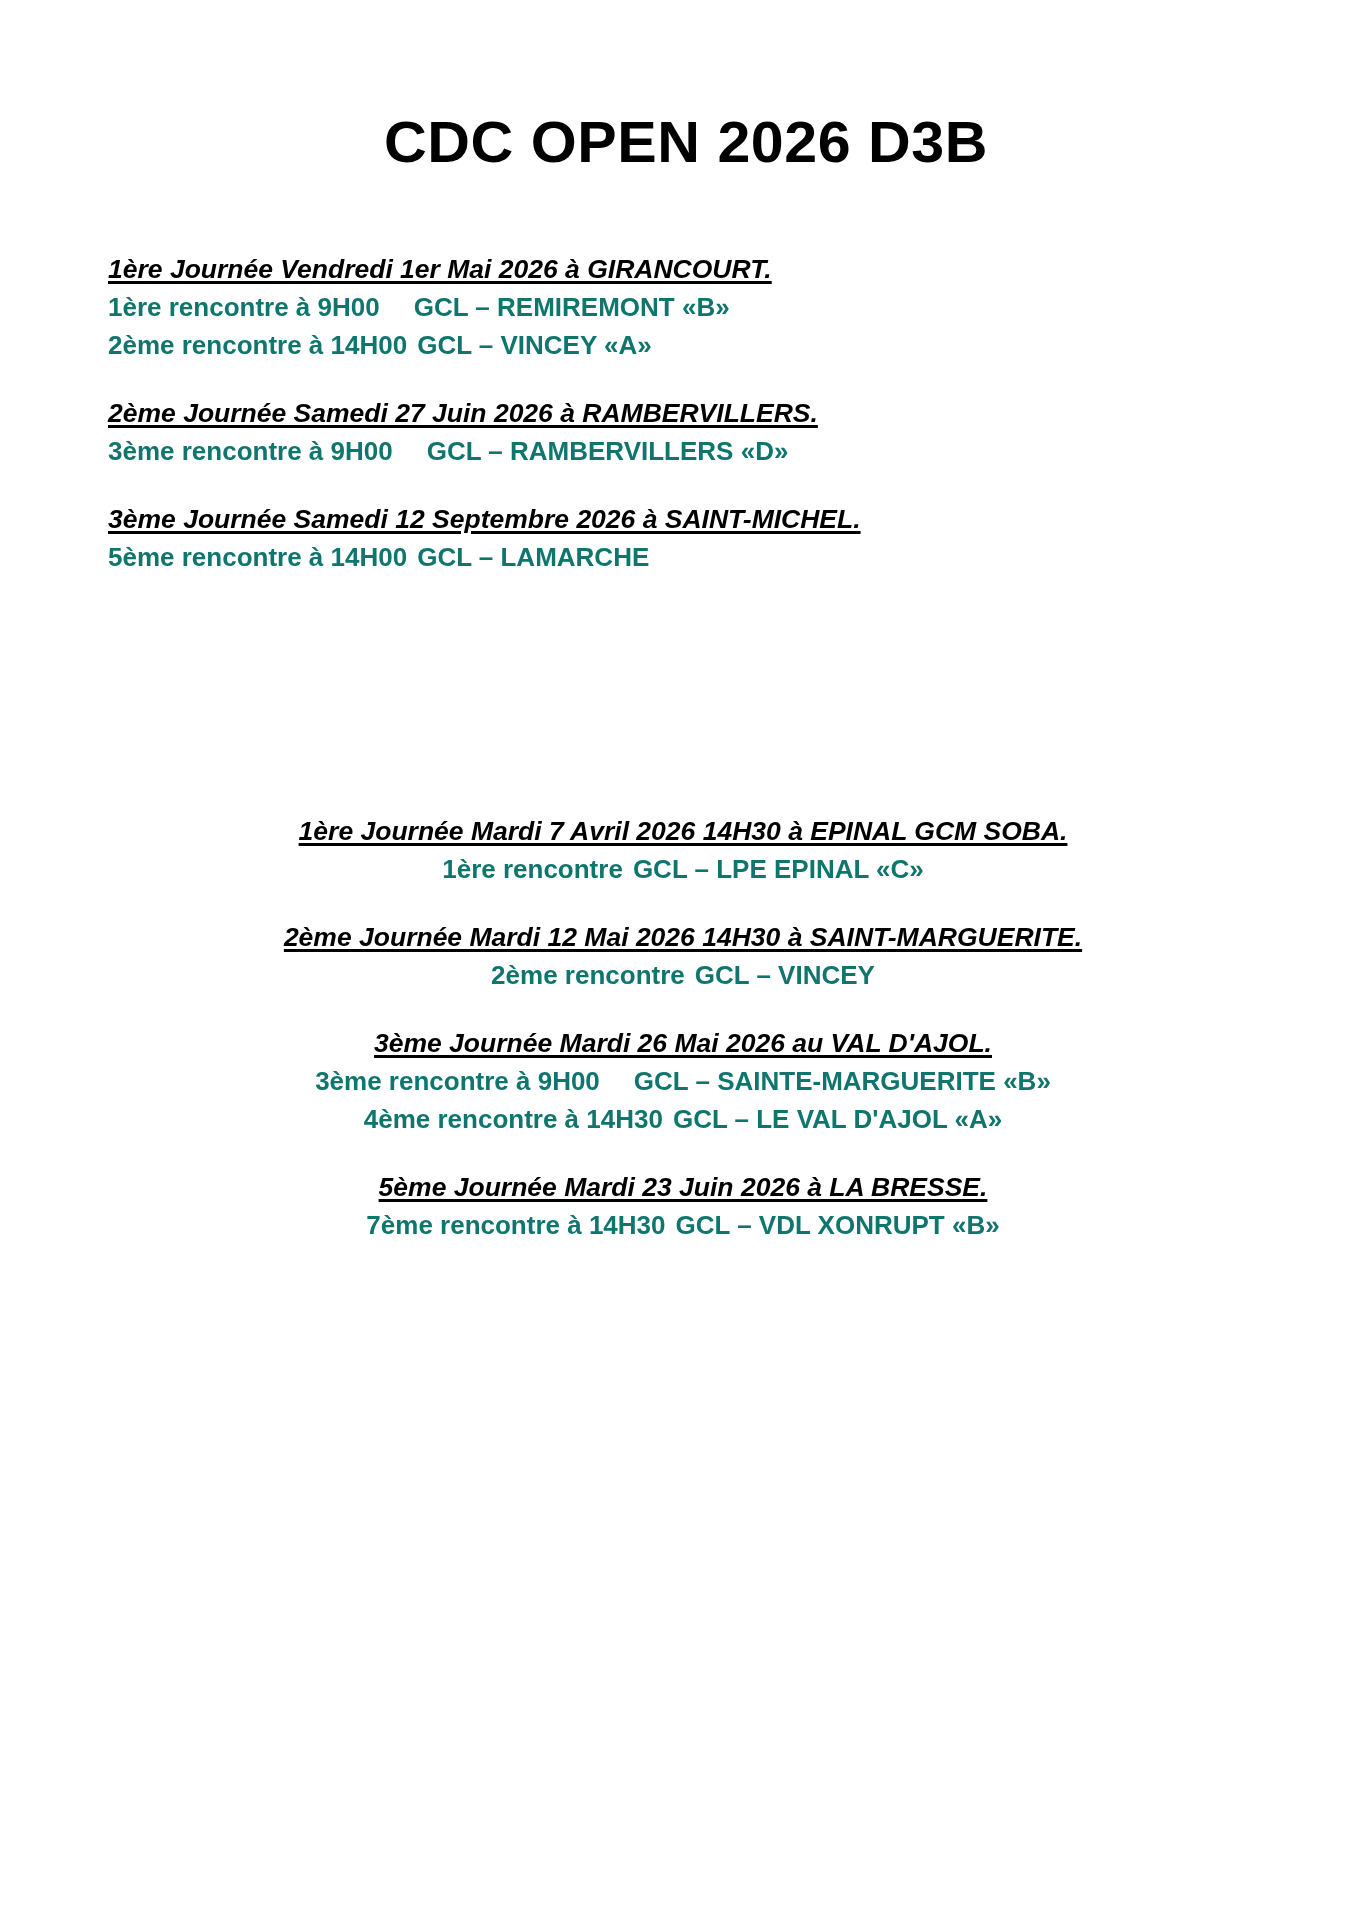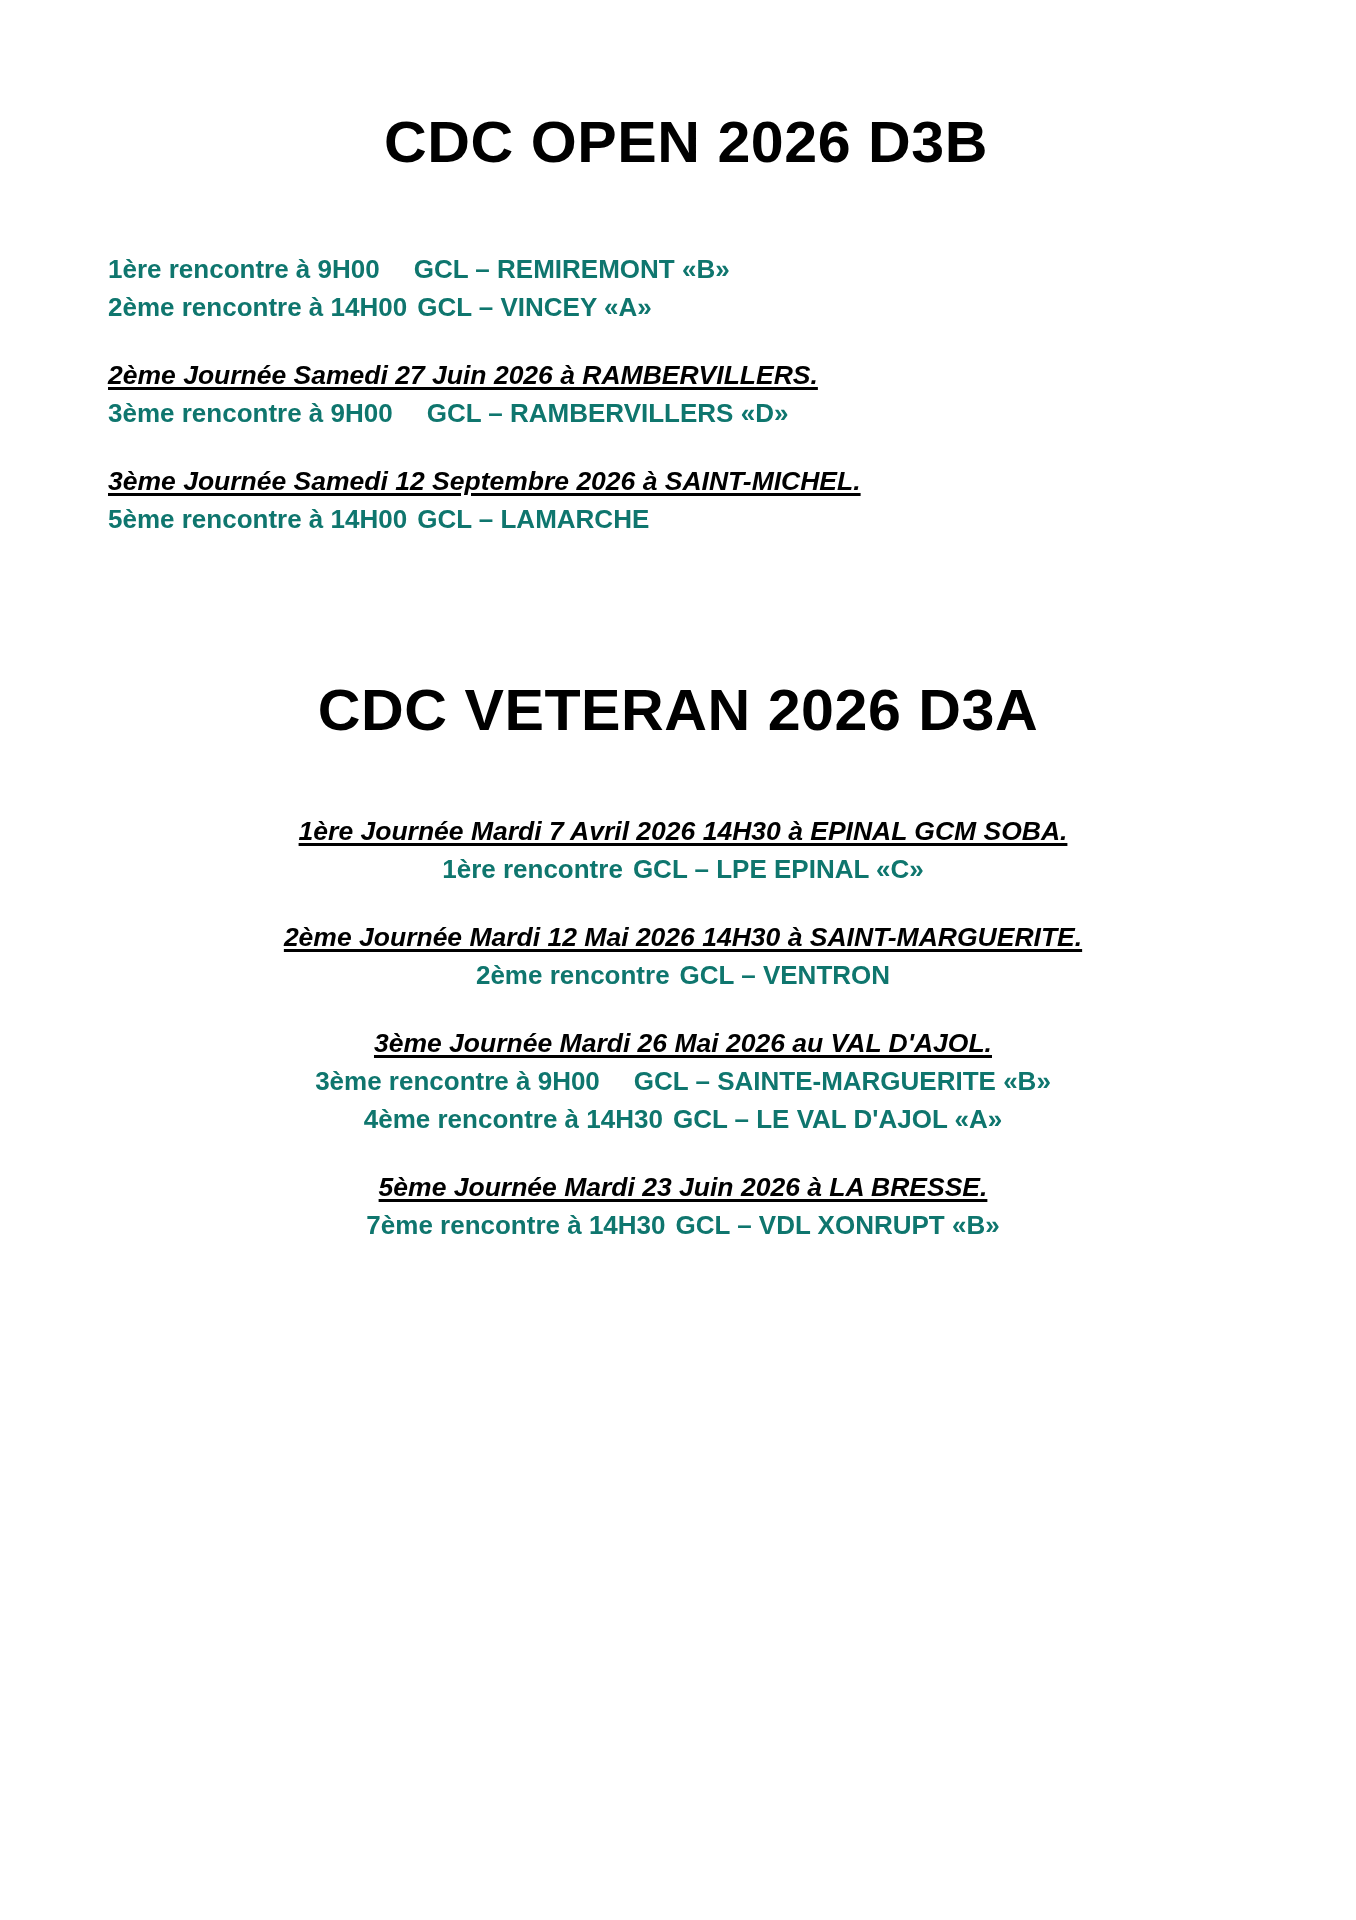--- a/index.html
+++ b/index.html
@@ -103,45 +103,43 @@
 <body>
 
 <div class="page">
 
   <div id="open-title-wrap">
     <div class="section-title">CDC OPEN 2026 D3B</div>
   </div>
 
   <div id="open-body" class="schedule-body">
       <div class="journee-block">
+        <div class="journee-header">1ère Journée Vendredi 1er Mai 2026 à GIRANCOURT.</div>
         <div class="rencontre-line"><span class="rc-label">1ère rencontre à 9H00</span><span class="gap-wide"></span><span class="rc-match">GCL – REMIREMONT «B»</span></div>
         <div class="rencontre-line"><span class="rc-label">2ème rencontre à 14H00</span><span class="gap-narrow"></span><span class="rc-match">GCL – VINCEY «A»</span></div>
       </div>
       <div class="journee-block">
         <div class="journee-header">2ème Journée Samedi 27 Juin 2026 à RAMBERVILLERS.</div>
         <div class="rencontre-line"><span class="rc-label">3ème rencontre à 9H00</span><span class="gap-wide"></span><span class="rc-match">GCL – RAMBERVILLERS «D»</span></div>
       </div>
       <div class="journee-block">
         <div class="journee-header">3ème Journée Samedi 12 Septembre 2026 à SAINT-MICHEL.</div>
         <div class="rencontre-line"><span class="rc-label">5ème rencontre à 14H00</span><span class="gap-narrow"></span><span class="rc-match">GCL – LAMARCHE</span></div>
       </div>
     </div>
 
-  <div id="veteran-title-wrap">
-    <div class="section-title">CDC VETERAN 2026 D3A</div>
-  </div>
 
   <div id="veteran-body" class="schedule-body">
       <div class="journee-block">
         <div class="journee-header">1ère Journée Mardi 7 Avril 2026 14H30 à EPINAL GCM SOBA.</div>
         <div class="rencontre-line"><span class="rc-label">1ère rencontre</span><span class="gap-narrow"></span><span class="rc-match">GCL – LPE EPINAL «C»</span></div>
       </div>
       <div class="journee-block">
         <div class="journee-header">2ème Journée Mardi 12 Mai 2026 14H30 à SAINT-MARGUERITE.</div>
-        <div class="rencontre-line"><span class="rc-label">2ème rencontre</span><span class="gap-narrow"></span><span class="rc-match">GCL – VENTRON</span></div>
+        <div class="rencontre-line"><span class="rc-label">2ème rencontre</span><span class="gap-narrow"></span><span class="rc-match">GCL – VINCEY</span></div>
       </div>
       <div class="journee-block">
         <div class="journee-header">3ème Journée Mardi 26 Mai 2026  au VAL D'AJOL.</div>
         <div class="rencontre-line"><span class="rc-label">3ème rencontre à 9H00</span><span class="gap-wide"></span><span class="rc-match">GCL – SAINTE-MARGUERITE «B»</span></div>
         <div class="rencontre-line"><span class="rc-label">4ème rencontre à 14H30</span><span class="gap-narrow"></span><span class="rc-match">GCL – LE VAL D'AJOL «A»</span></div>
       </div>
       <div class="journee-block">
       </div>
       <div class="journee-block">
         <div class="journee-header">5ème Journée Mardi 23 Juin 2026 à LA BRESSE.</div>

